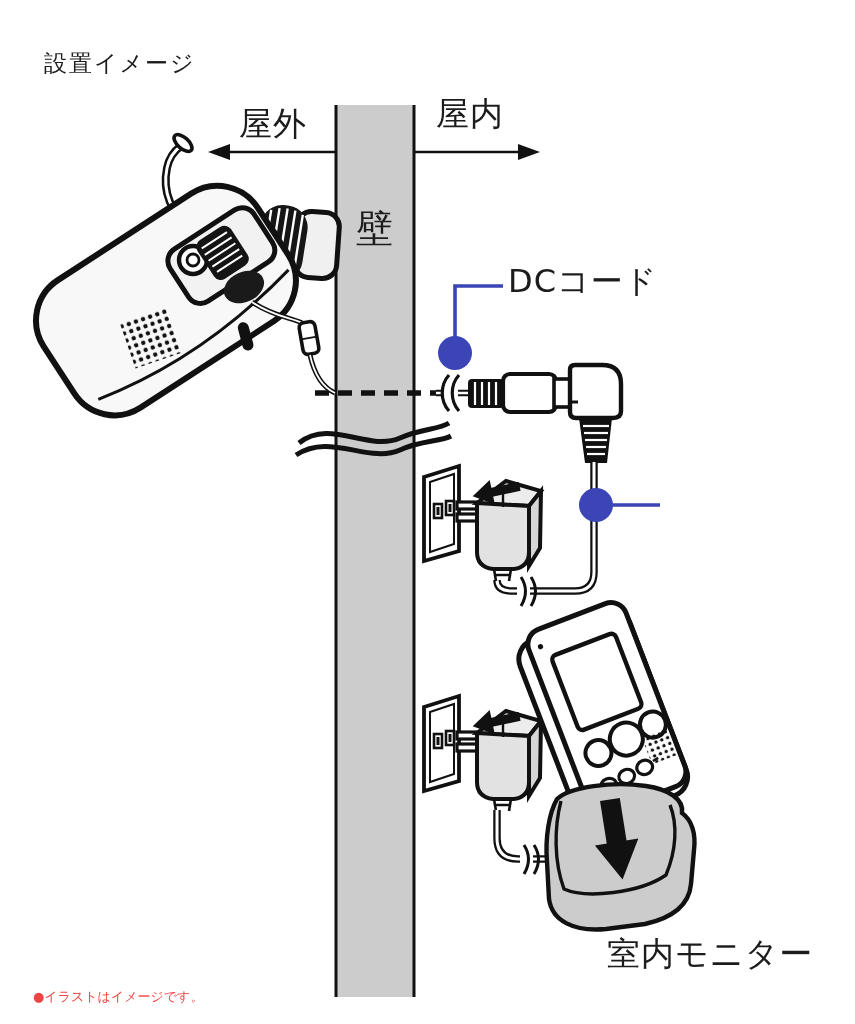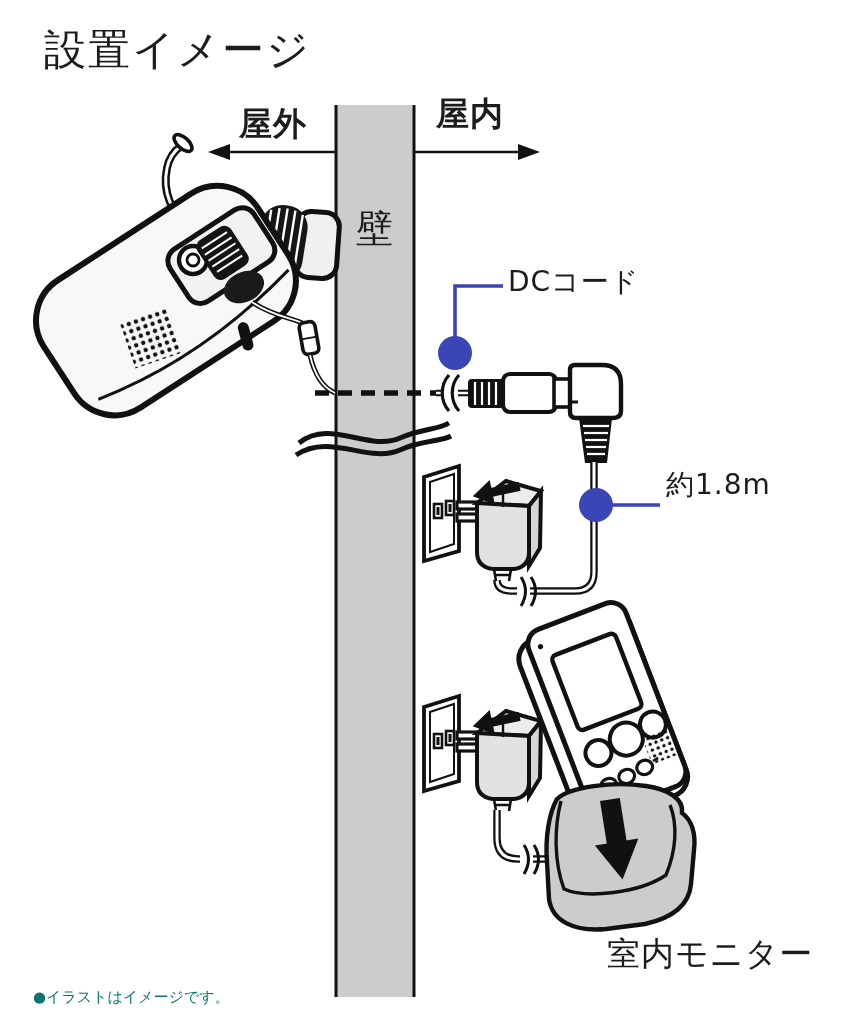--- a/index.html
+++ b/index.html
@@ -2,30 +2,30 @@
 <html style="--color-accent-blue: #3B45B5; --color-wall-gray: #CCCCCC; --color-line: #111111; --color-text: #1C1C1C;"><head>
 <meta charset="utf-8">
 <style>
   html,body{margin:0;padding:0;}
   body{
     width:855px;height:1024px;position:relative;background:#ffffff;
     font-family:"DejaVu Sans","Liberation Sans",sans-serif;
     color:var(--color-text,#1c1c1c);overflow:hidden;
   }
   .abs{position:absolute;}
-  .page-title{left:44px;top:22px;font-size:42px;font-weight:500;letter-spacing:2px;}
-  .zone-label{font-size:33px;font-weight:700;letter-spacing:1px;}
+  .page-title{left:44px;top:48px;font-size:23px;font-weight:500;letter-spacing:2px;}
+  .zone-label{font-size:33px;font-weight:400;letter-spacing:1px;}
   .outdoor-label{left:239px;top:102px;}
   .indoor-label{left:436px;top:92px;}
   .wall-label{left:356px;top:204px;font-size:37px;font-weight:500;}
-  .callout{font-size:28px;font-weight:500;line-height:41px;letter-spacing:1px;}
+  .callout{font-size:32px;font-weight:500;line-height:41px;letter-spacing:1px;}
   .dc-callout{left:508px;top:261px;}
   .ac-callout{left:666px;top:464px;}
   .monitor-label{left:607px;top:932px;font-size:33px;font-weight:500;letter-spacing:1px;}
-  .footnote{left:33px;top:988px;font-size:15px;color:#0f766e;}
+  .footnote{left:33px;top:988px;font-size:13px;color:#ef4444;}
   svg{position:absolute;left:0;top:0;}
   .wall-fill{fill:var(--color-wall-gray,#ccc);}
   .blue-fill{fill:var(--color-accent-blue,#3B45B5);}
   .blue-stroke{stroke:var(--color-accent-blue,#3B45B5);}
   .ln{stroke:var(--color-line,#111);}
 </style>
 </head>
 <body>
 
 <svg width="855" height="1024" viewBox="0 0 855 1024">
@@ -241,17 +241,16 @@
 <div class="abs page-title">設置イメージ</div>
 <div class="abs zone-label outdoor-label">屋外</div>
 <div class="abs zone-label indoor-label">屋内</div>
 <div class="abs wall-label">壁</div>
 
 <div class="abs callout dc-callout">
   <div>DCコード</div>
 </div>
 
 <div class="abs callout ac-callout">
-  <div>約1.8m</div>
 </div>
 
 <div class="abs monitor-label">室内モニター</div>
 <div class="abs footnote">●イラストはイメージです。</div>
 
 </body></html>

